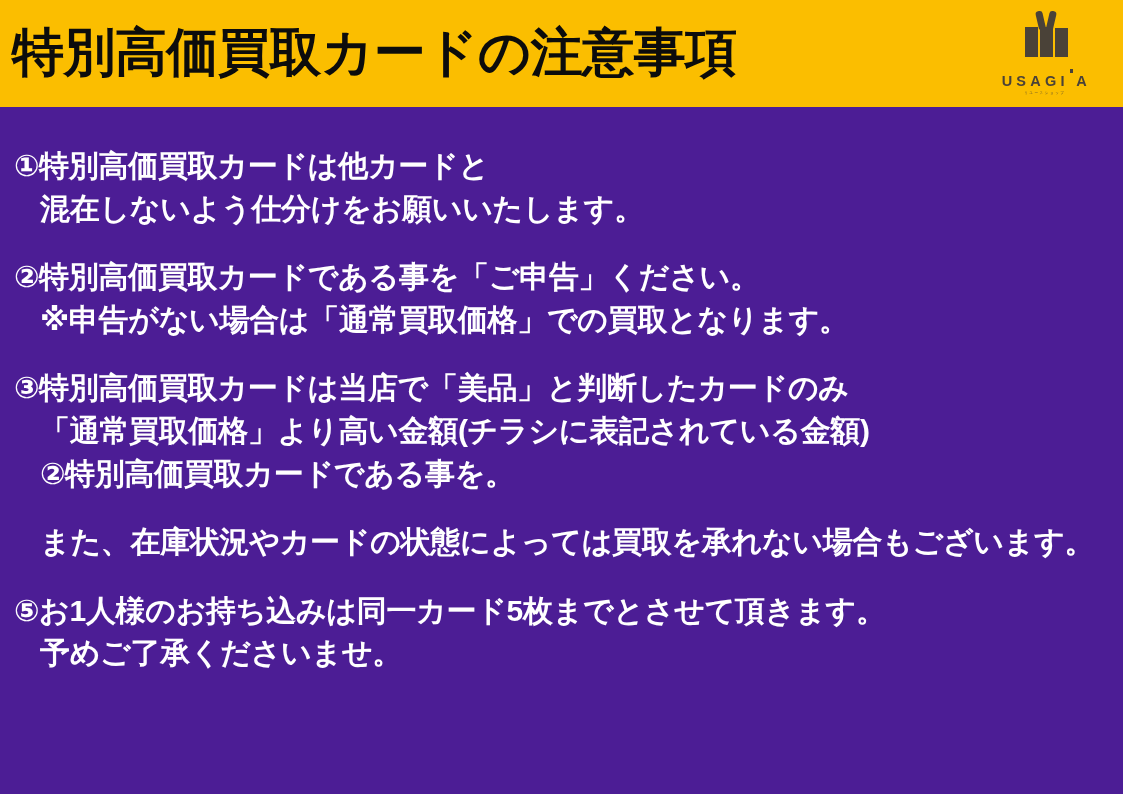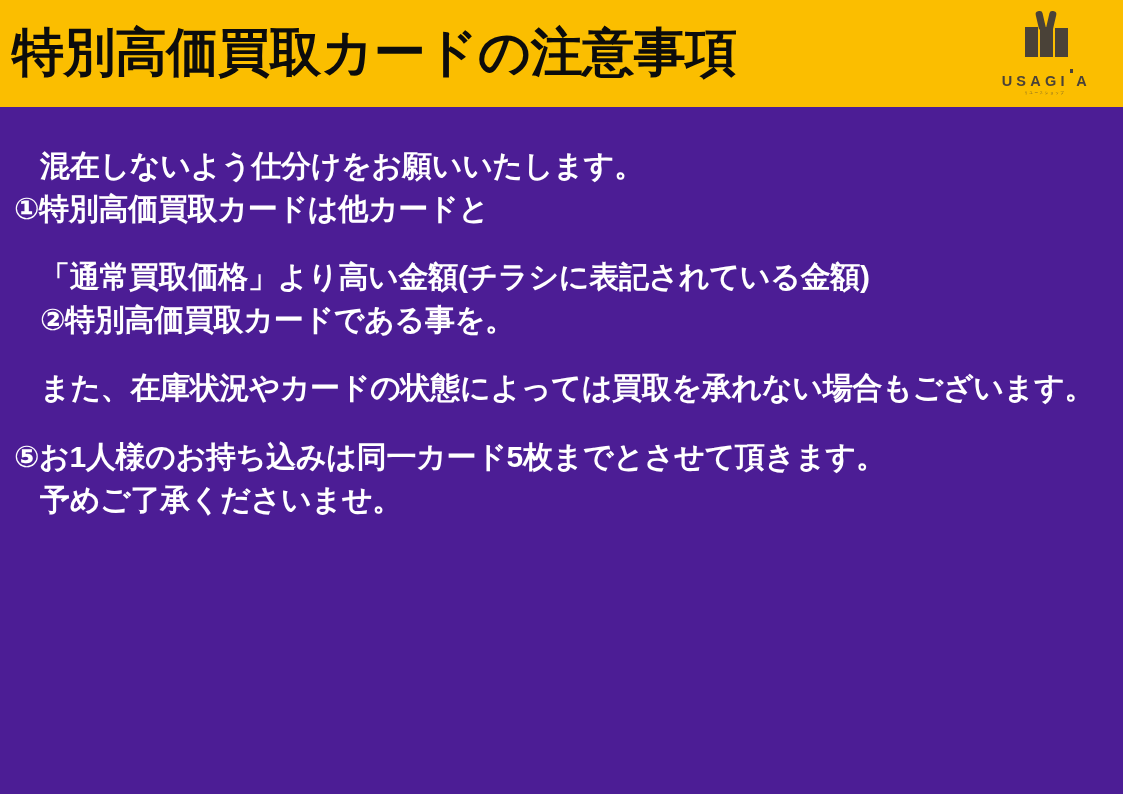--- a/index.html
+++ b/index.html
@@ -156,26 +156,31 @@
         <span>USAGI A</span>
         <span class="tick"></span>
       </div>
       <div class="logo-subtext">リユースショップ</div>
     </div>
   </div>
 
   <div class="body-area">
 
     <div class="note-item">
+      <div class="note-line">①特別高価買取カードは他カードと</div>
       <div class="note-line indent">混在しないよう仕分けをお願いいたします。</div>
-      <div class="note-line">①特別高価買取カードは他カードと</div>
     </div>
 
+    <div class="note-item">
+      <div class="note-line">②特別高価買取カードである事を「ご申告」ください。</div>
+      <div class="note-line indent">※申告がない場合は「通常買取価格」での買取となります。</div>
+    </div>
 
     <div class="note-item">
+      <div class="note-line">③特別高価買取カードは当店で「美品」と判断したカードのみ</div>
       <div class="note-line indent">「通常買取価格」より高い金額(チラシに表記されている金額)</div>
       <div class="note-line indent">②特別高価買取カードである事を。</div>
     </div>
 
     <div class="note-item">
       <div class="note-line indent">また、在庫状況やカードの状態によっては買取を承れない場合もございます。</div>
     </div>
 
     <div class="note-item">
       <div class="note-line">⑤お1人様のお持ち込みは同一カード5枚までとさせて頂きます。</div>

